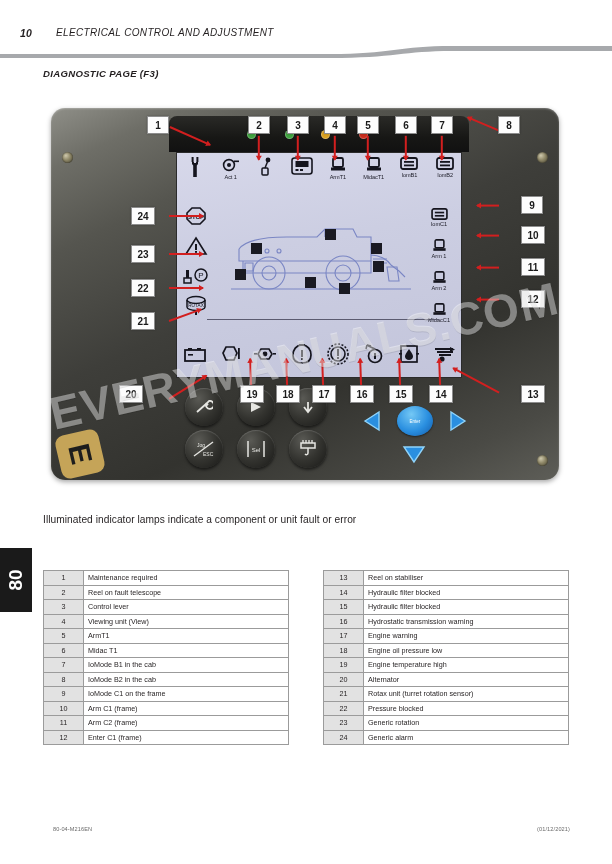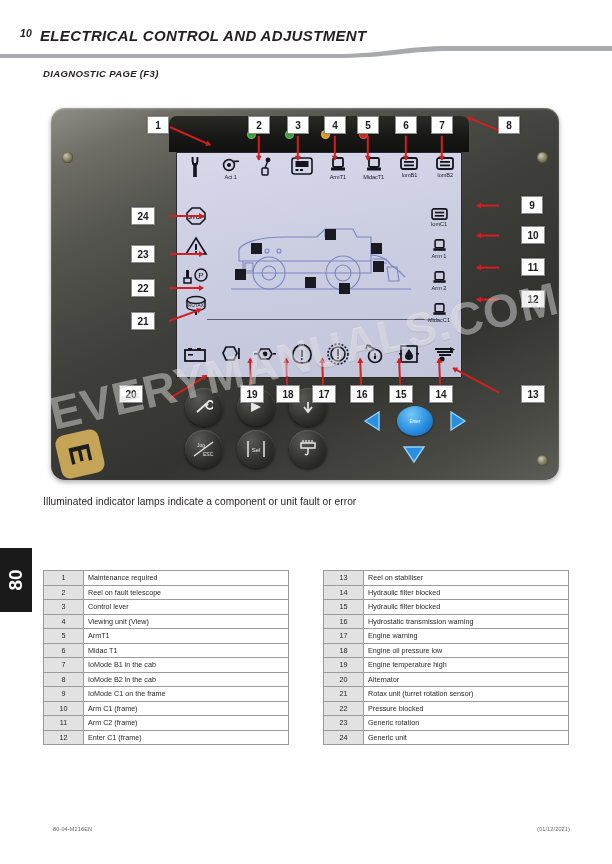--- a/index.html
+++ b/index.html
@@ -12,22 +12,22 @@
   .page { position: relative; width: 612px; height: 864px; background: #fff; }
 
   
   .hdr { position: absolute; left: 0; top: 22px; width: 612px; height: 34px; }
   .hdr-pg {
     position: absolute; left: 20px; top: 5px;
     font-size: 10.5px; font-style: italic; font-weight: bold; color: #231f20;
     letter-spacing: .2px;
   }
   .hdr-title {
-    position: absolute; left: 40px; top: 5px;
-    font-size: 15px; font-style: italic; font-weight: bold; color: #231f20;
+    position: absolute; left: 56px; top: 5px;
+    font-size: 10px; font-style: italic; font-weight: normal; color: #231f20;
     letter-spacing: .35px; white-space: nowrap;
   }
   .hdr-rule { position: absolute; left: 0; top: 22px; width: 612px; height: 14px; }
 
   
   .sec-title {
     position: absolute; left: 43px; top: 68px;
     font-size: 9.6px; font-weight: bold; font-style: italic; color: #231f20;
     letter-spacing: .3px;
   }
@@ -168,21 +168,21 @@
     position: absolute; left: 58px; top: 432px; width: 44px; height: 44px;
     border-radius: 9px; background: #c5a458; z-index: 41;
     display:flex; align-items:center; justify-content:center;
     transform: rotate(-13deg);
   }
   .wm-badge span { font-size: 30px; font-weight: bold; color: #1d1d1d;
     transform: rotate(90deg); display:block; line-height:1; }
 
   
   .caption {
-    position: absolute; left: 43px; top: 496px;
+    position: absolute; left: 43px; top: 514px;
     font-size: 10.2px; color: #231f20; letter-spacing: .05px;
   }
 
   
   .ptab {
     position: absolute; left: 0; top: 548px; width: 32px; height: 64px;
     background: #1a1a1a; display:flex; align-items:center; justify-content:center;
   }
   .ptab span {
     color: #fff; font-size: 19px; font-weight: bold;
@@ -685,21 +685,21 @@
       <tr>
           <td class="num">22</td>
           <td class="txt">Pressure blocked</td>
         </tr>
       <tr>
           <td class="num">23</td>
           <td class="txt">Generic rotation</td>
         </tr>
       <tr>
           <td class="num">24</td>
-          <td class="txt">Generic unit</td>
+          <td class="txt">Generic alarm</td>
         </tr>
     </tbody>
   </table>
 
   <div class="ftr-left">80-04-M216EN</div>
   <div class="ftr-right">(01/12/2021)</div>
 
 </div>
 
 </body></html>

